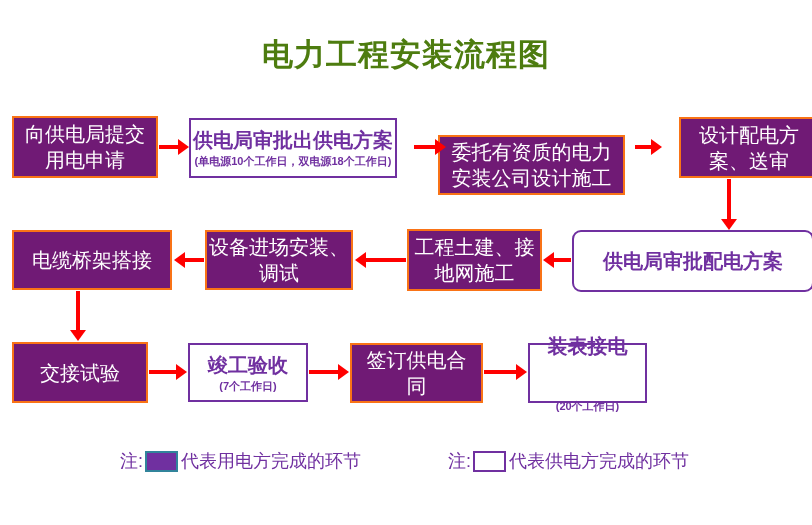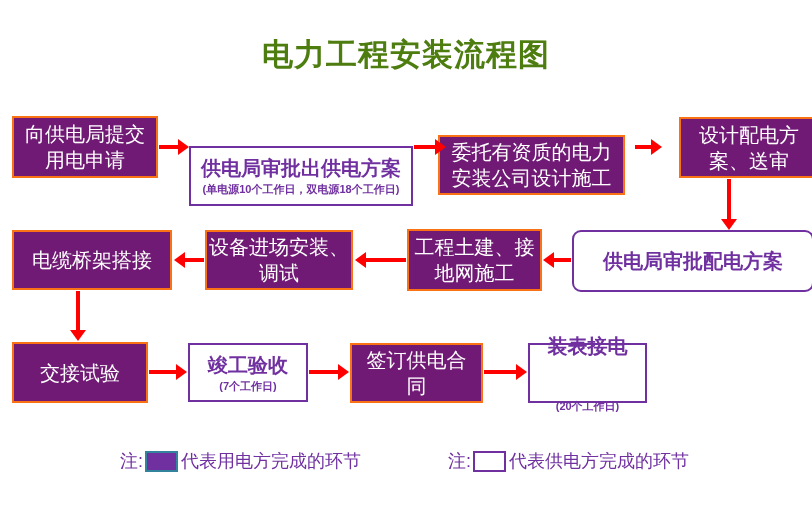--- a/index.html
+++ b/index.html
@@ -54,21 +54,21 @@
 
 <div id="stage">
 
   <div class="page-title">电力工程安装流程图</div>
 
   <div class="box box-purple" style="left:12px;top:116px;width:146px;height:62px;">
     <div class="box-title">向供电局提交
 用电申请</div>
   </div>
 
-  <div class="box box-white" style="left:189px;top:118px;width:224px;height:60px;margin-top:28px;">
+  <div class="box box-white" style="left:189px;top:118px;width:208px;height:60px;">
     <div class="box-title">供电局审批出供电方案</div>
     <div class="box-subtitle">(单电源10个工作日，双电源18个工作日)</div>
   </div>
 
   <div class="box box-purple" style="left:438px;top:117px;width:187px;height:60px;margin-top:18px;">
     <div class="box-title">委托有资质的电力
 安装公司设计施工</div>
   </div>
 
   <div class="box box-purple" style="left:663px;top:117px;width:140px;height:61px;margin-left:16px;">

